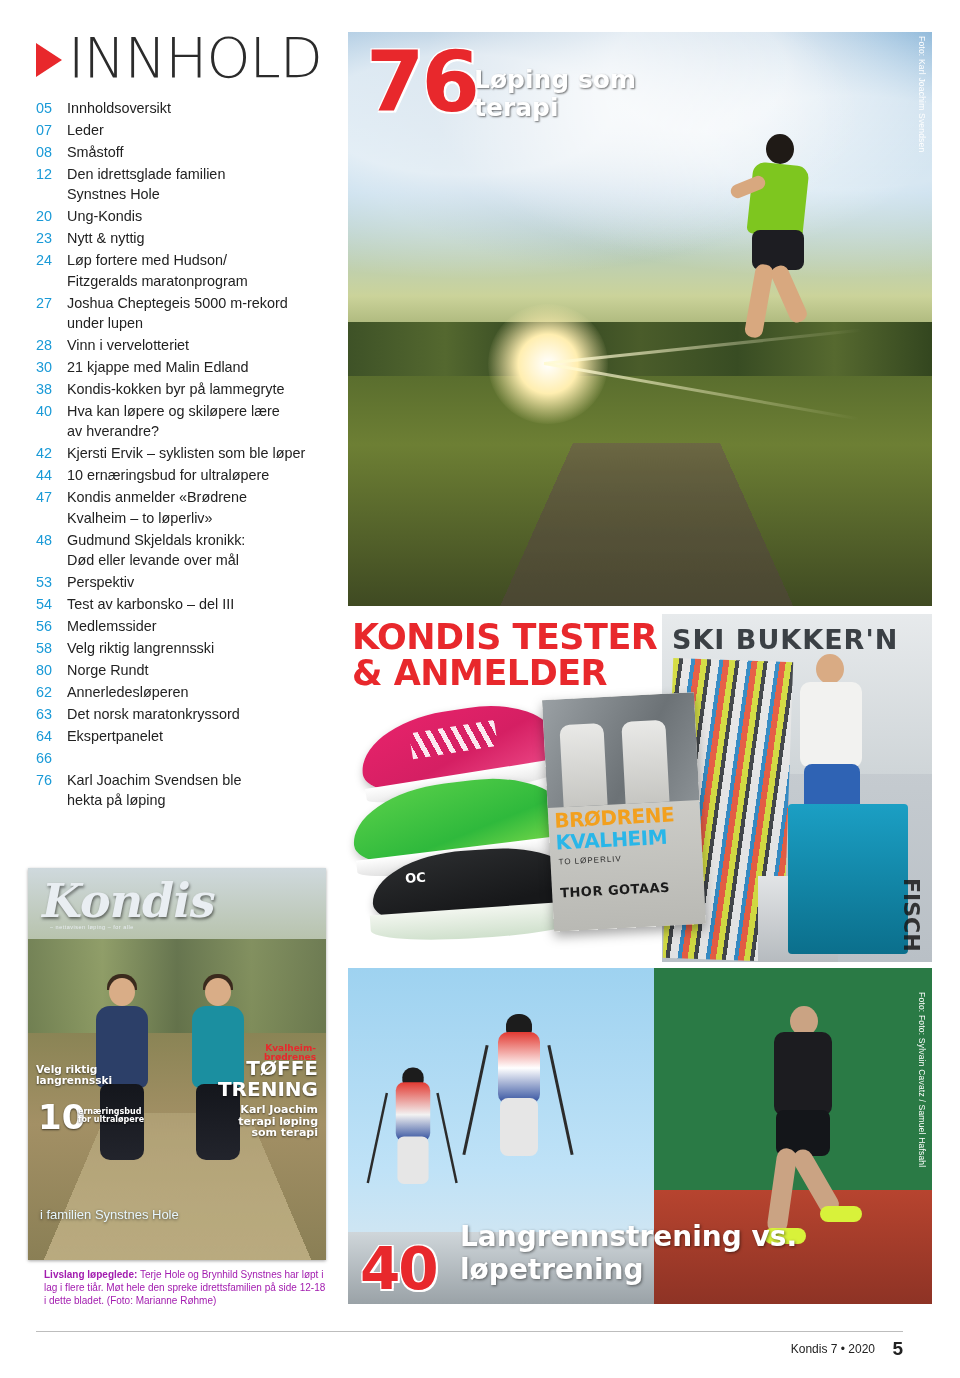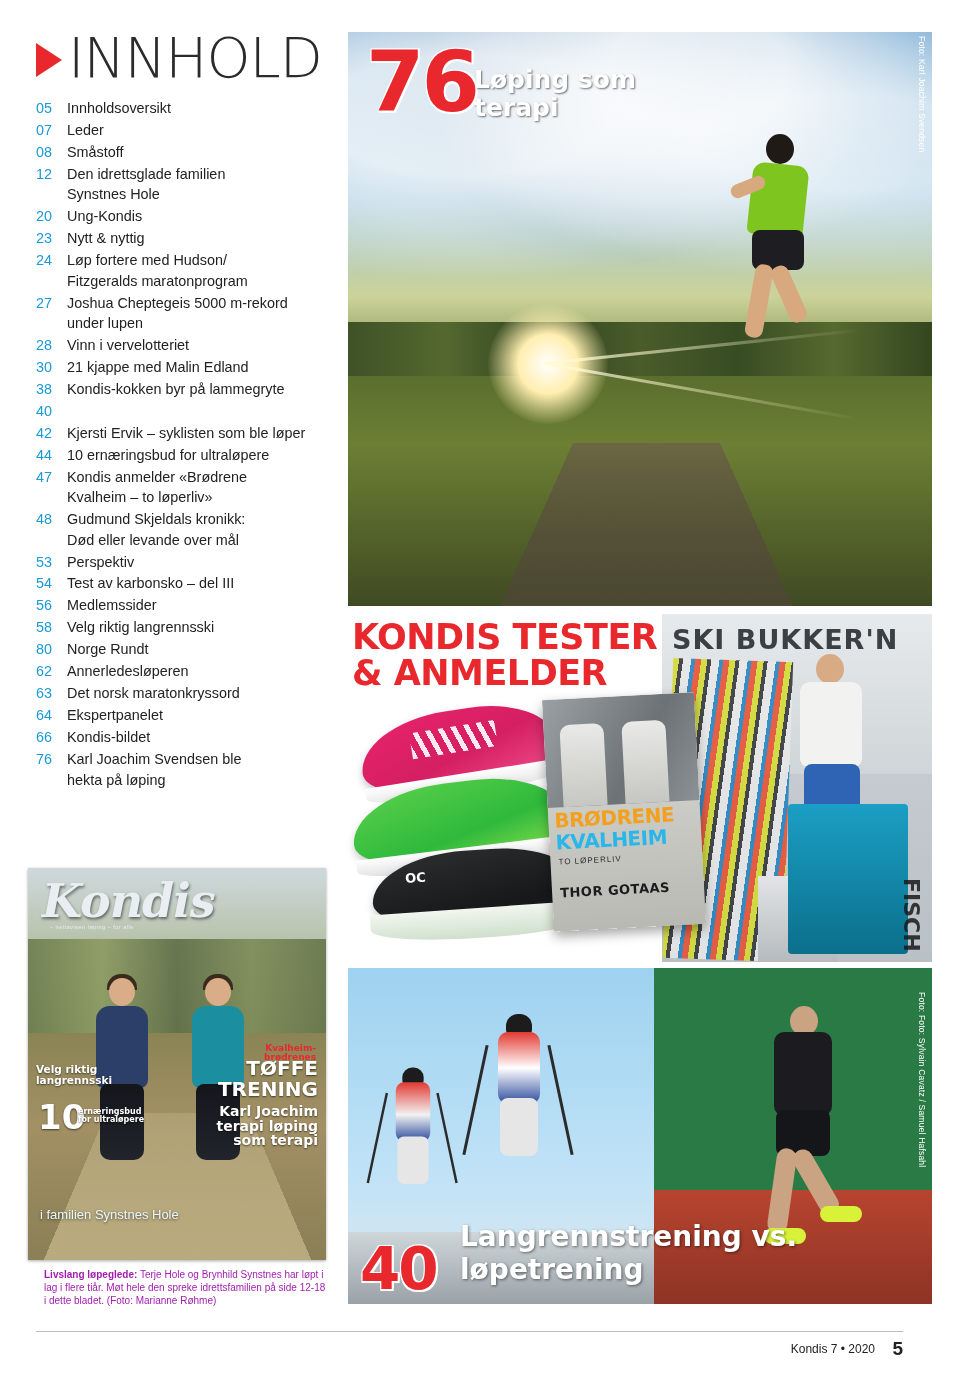--- a/index.html
+++ b/index.html
@@ -165,21 +165,21 @@
     text-shadow: 0 1px 2px rgba(0,0,0,.6);
   }
   .cov-right-red {
     right: 10px; top: 176px; color: #e8282c; font-size: 9px; text-align: right;
   }
   .cov-toffe {
     right: 8px; top: 190px; color: #fff; font-size: 20px; text-align: right;
     text-shadow: 0 1px 2px rgba(0,0,0,.6);
   }
   .cov-karl {
-    right: 8px; top: 236px; color: #fff; font-size: 14px; text-align: right;
+    right: 8px; top: 236px; color: #fff; font-size: 11px; text-align: right;
     text-shadow: 0 1px 2px rgba(0,0,0,.6);
   }
   .cov-livslang {
     left: 10px; bottom: 56px;
     color: #22c1ef; font-size: 27px; line-height: .96;
     text-shadow: 0 2px 3px rgba(0,0,0,.55);
   }
   .cov-familien {
     left: 12px; bottom: 38px;
     color: #e7f6fd; font-size: 13px; font-weight: 400;
@@ -591,20 +591,21 @@
       <div class="toc-item">
           <span class="toc-page">30</span>
           <span class="toc-label">21 kjappe med Malin Edland</span>
         </div>
       <div class="toc-item">
           <span class="toc-page">38</span>
           <span class="toc-label">Kondis-kokken byr på lammegryte</span>
         </div>
       <div class="toc-item">
           <span class="toc-page">40</span>
+          <span class="toc-label"><span>Hva kan løpere og skiløpere lære</span><span class="cont">av hverandre?</span></span>
         </div>
       <div class="toc-item">
           <span class="toc-page">42</span>
           <span class="toc-label">Kjersti Ervik – syklisten som ble løper</span>
         </div>
       <div class="toc-item">
           <span class="toc-page">44</span>
           <span class="toc-label">10 ernæringsbud for ultraløpere</span>
         </div>
       <div class="toc-item">
@@ -642,21 +643,20 @@
       <div class="toc-item">
           <span class="toc-page">63</span>
           <span class="toc-label">Det norsk maratonkryssord</span>
         </div>
       <div class="toc-item">
           <span class="toc-page">64</span>
           <span class="toc-label">Ekspertpanelet</span>
         </div>
       <div class="toc-item">
           <span class="toc-page">66</span>
-          <span class="toc-label">Kondis-bildet</span>
         </div>
       <div class="toc-item">
           <span class="toc-page">76</span>
           <span class="toc-label"><span>Karl Joachim Svendsen ble</span><span class="cont">hekta på løping</span></span>
         </div>
     </div>
   </div>
 
   <div class="cover-wrap">
     <div class="cover">

